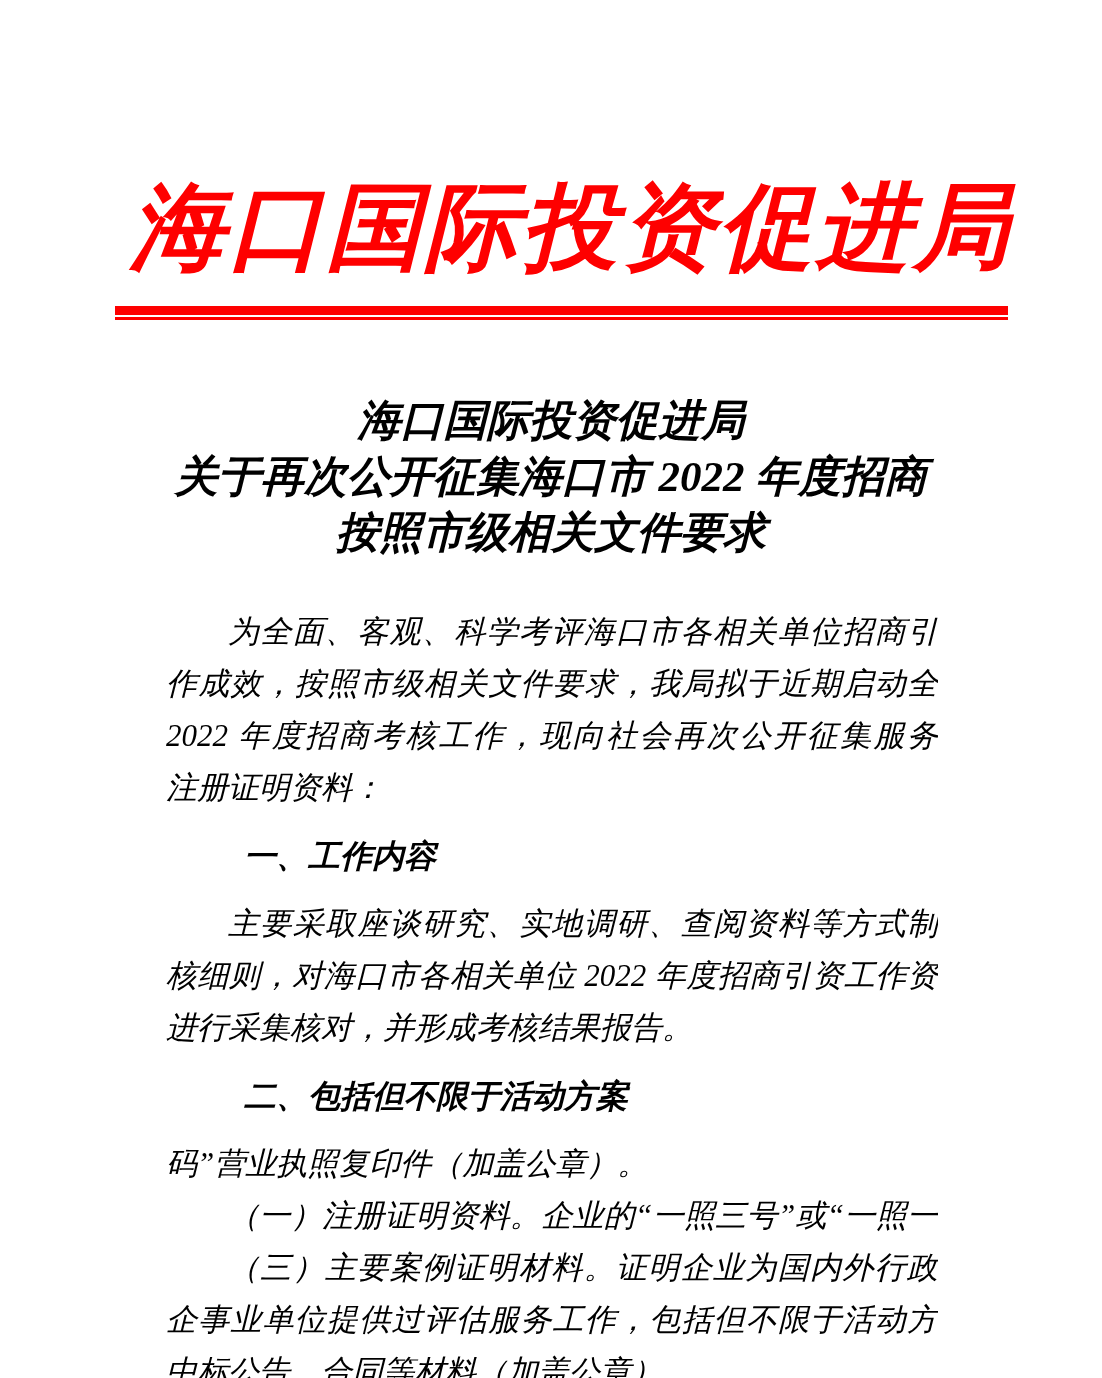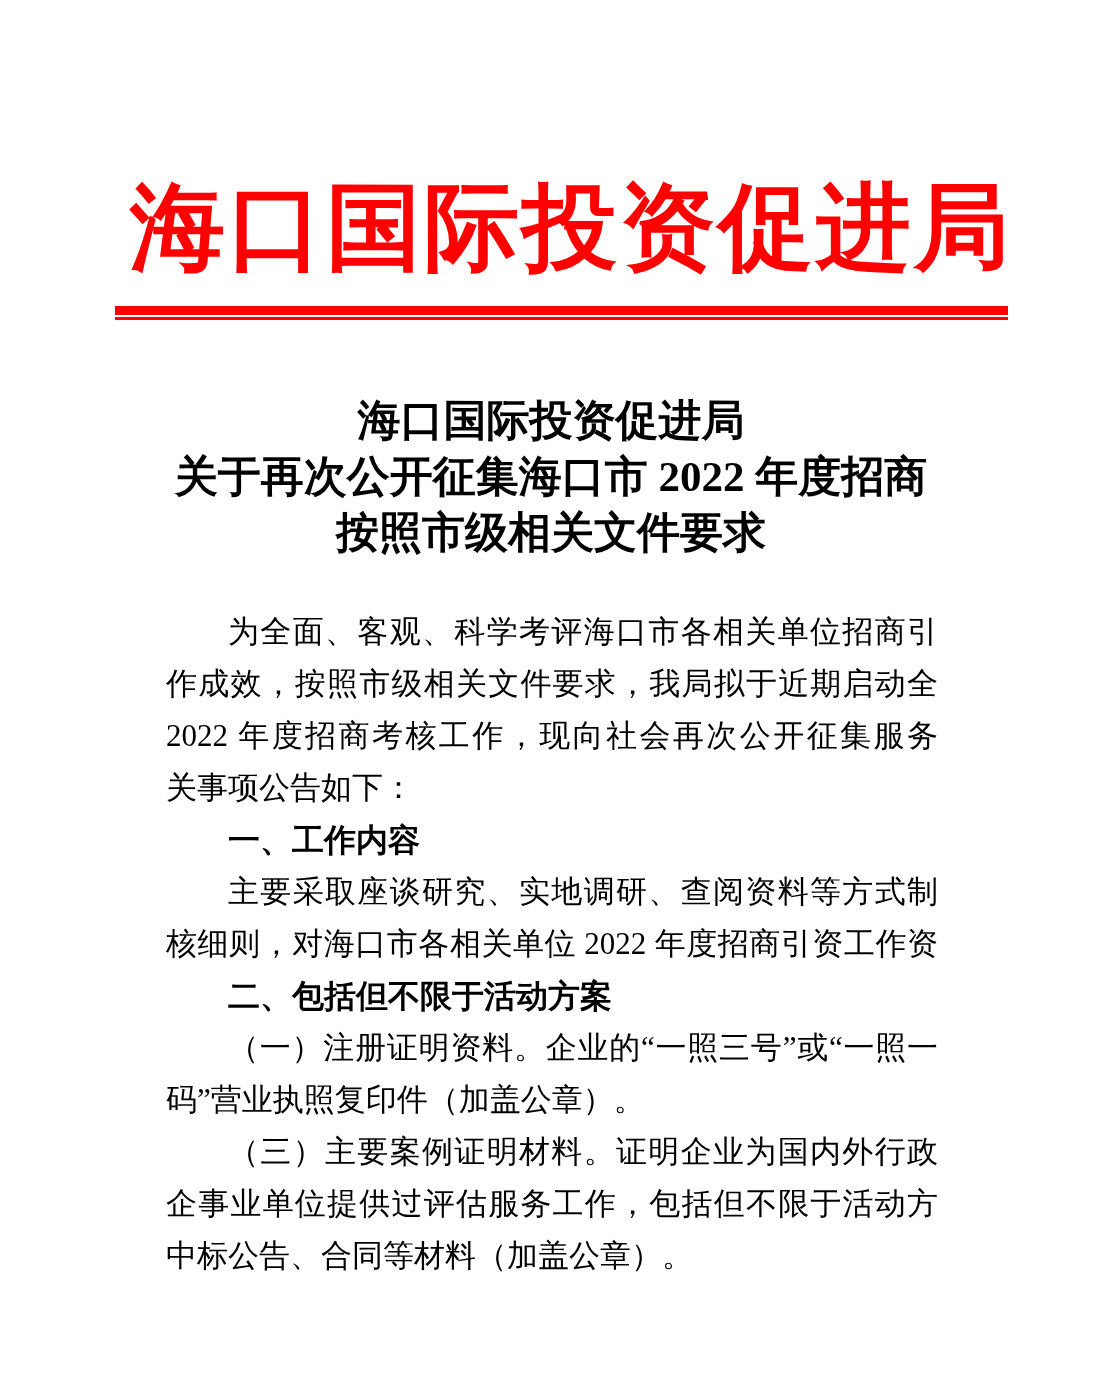--- a/index.html
+++ b/index.html
@@ -6,20 +6,21 @@
   * { box-sizing: border-box; }
   html, body { margin: 0; padding: 0; background: #ffffff; }
   .page {
     position: relative;
     width: 1102px;
     height: 1378px;
     background: var(--paper);
     overflow: hidden;
     color: var(--ink);
     font-family: "Liberation Serif", "DejaVu Serif", serif;
+    font-style: italic;
   }
 
   
   .letterhead-name {
     position: absolute;
     top: 176px;
     left: 20px;
     width: 100%;
     text-align: center;
     color: var(--red);
@@ -65,21 +66,21 @@
     display: block;
     height: 52px;
     line-height: 52px;
     font-size: 31px;
     white-space: normal;
     overflow: hidden;
   }
   .fill { text-align: justify; text-align-last: justify; }
   .indent { text-indent: 62px; }
   .section-heading {
-    margin: 0;
+    margin: 16px;
     height: 52px;
     line-height: 52px;
     font-size: 32px;
     font-weight: 700;
     text-indent: 62px;
     font-family: "Liberation Sans", "DejaVu Sans", sans-serif;
     color: var(--ink);
   }
 </style>
 </head>
@@ -100,35 +101,36 @@
     <span class="title-line">关于再次公开征集海口市 2022 年度招商</span>
     <span class="title-line">按照市级相关文件要求</span>
   </h1>
 
   <main class="doc-body">
 
     <p class="para">
       <span class="line indent fill">为全面、客观、科学考评海口市各相关单位招商引资工</span>
       <span class="line fill">作成效，按照市级相关文件要求，我局拟于近期启动全市</span>
       <span class="line fill">2022 年度招商考核工作，现向社会再次公开征集服务商。相</span>
-      <span class="line">关事项公告如下：</span>
+      <span class="line">注册证明资料：</span>
     </p>
 
     <h2 class="section-heading">一、工作内容</h2>
 
     <p class="para">
       <span class="line indent fill">主要采取座谈研究、实地调研、查阅资料等方式制定考</span>
       <span class="line fill">核细则，对海口市各相关单位 2022 年度招商引资工作资料</span>
+      <span class="line">进行采集核对，并形成考核结果报告。</span>
     </p>
 
     <h2 class="section-heading">二、包括但不限于活动方案</h2>
 
     <p class="para">
+      <span class="line">码”营业执照复印件（加盖公章）。</span>
       <span class="line indent fill">（一）注册证明资料。企业的“一照三号”或“一照一</span>
-      <span class="line">码”营业执照复印件（加盖公章）。</span>
     </p>
 
 
     <p class="para">
       <span class="line indent fill">（三）主要案例证明材料。证明企业为国内外行政部门、</span>
       <span class="line fill">企事业单位提供过评估服务工作，包括但不限于活动方案、</span>
       <span class="line">中标公告、合同等材料（加盖公章）。</span>
     </p>
 
   </main>

